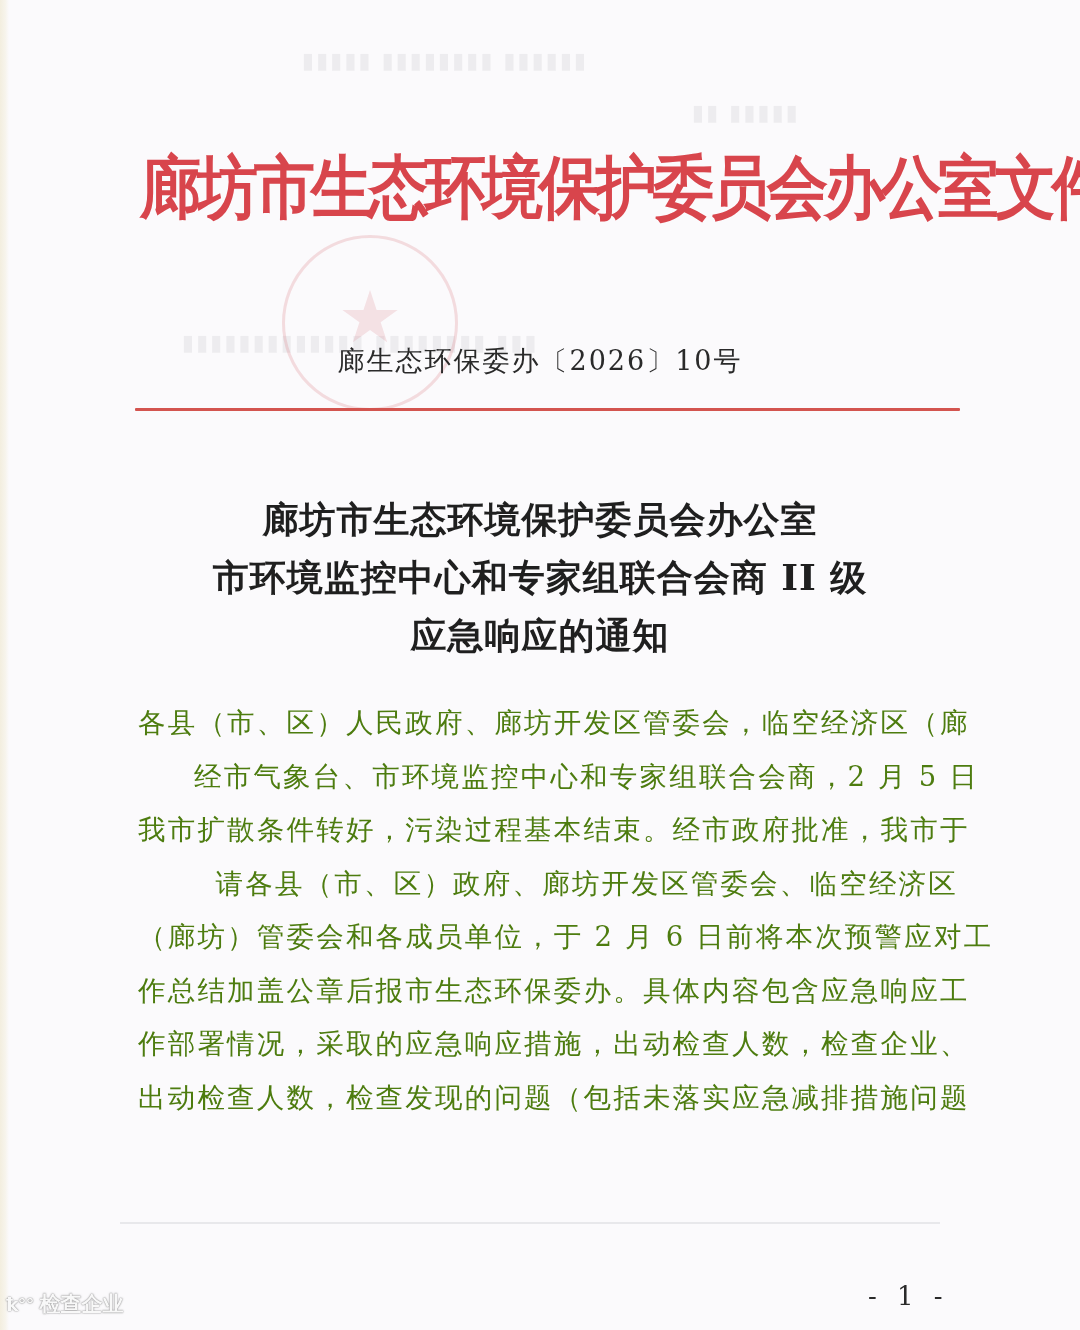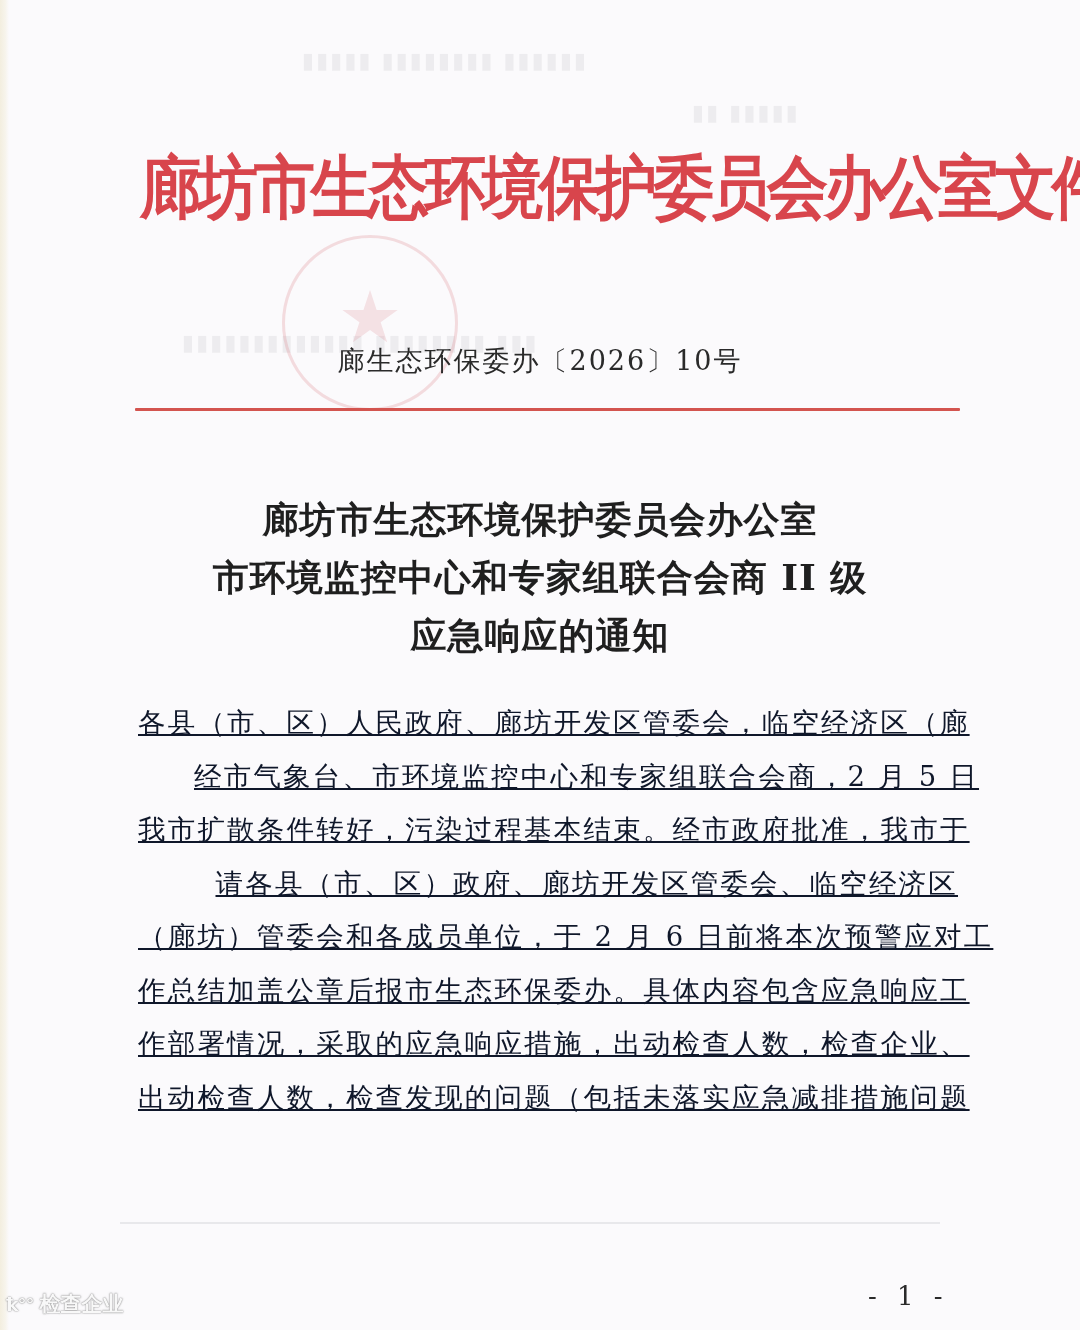--- a/index.html
+++ b/index.html
@@ -98,23 +98,22 @@
       margin-top: 20px;
     }
     .notice-title div { white-space: nowrap; }
     .body-text {
       position: absolute;
       left: 138px;
       top: 696px;
       width: 820px;
       font-size: 27.5px;
       line-height: 53.5px;
-      color: #0f172a;
+      color: #4d7c0f;
       letter-spacing: 2.2px;
-      text-decoration: underline;
     }
     .body-text .line {
       white-space: nowrap;
       height: 53.5px;
     }
     .body-text .indent { padding-left: 56px; text-align: right; }
     .salutation { margin-bottom: 0; }
     .bottom-rule {
       position: absolute;
       left: 120px;

